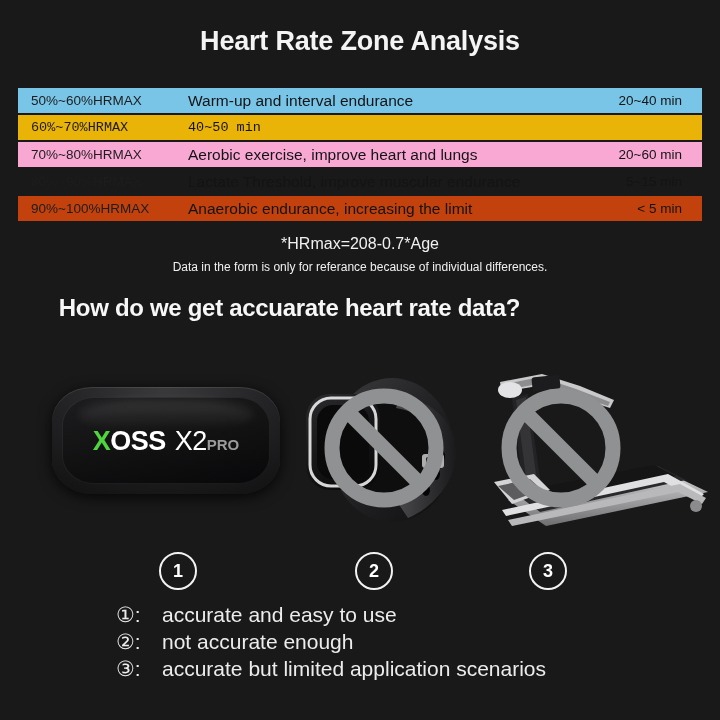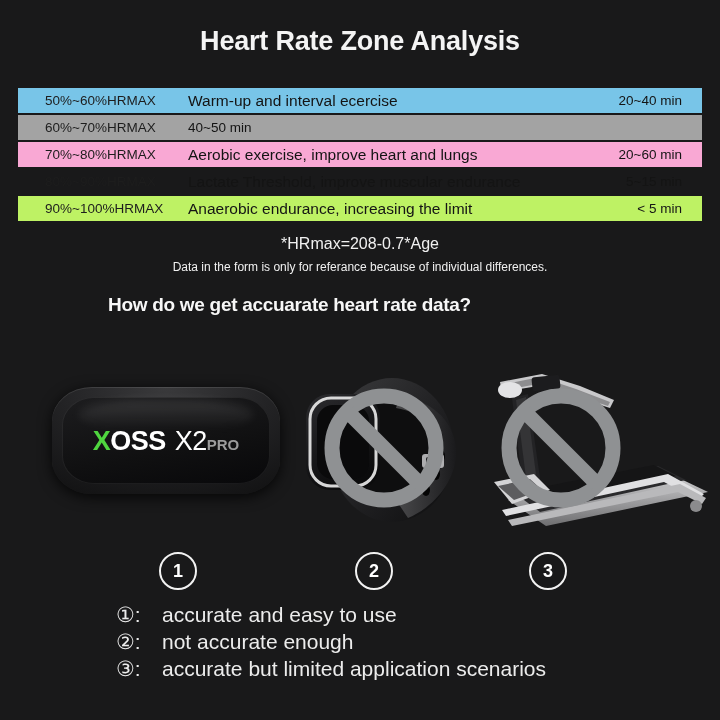--- a/index.html
+++ b/index.html
@@ -23,21 +23,21 @@
 
   
   .zone-table{
     position:absolute;left:18px;top:88px;width:684px;
     border-collapse:separate;border-spacing:0;
     background:#19191a;
   }
   .zone-row{display:flex;align-items:center;height:25px;margin-bottom:2px;}
   .zone-row:last-child{margin-bottom:0;}
   .zone-pct{
-    width:170px;padding-left:27px;box-sizing:border-box;
+    width:170px;padding-left:13px;box-sizing:border-box;
     font-size:13.5px;font-weight:500;color:#1d1d1d;
     white-space:nowrap;
   }
   .zone-desc{
     flex:1;
     font-size:15.5px;color:#141414;
     white-space:nowrap;
   }
   .zone-dur{
     padding-right:20px;
@@ -48,21 +48,21 @@
   
   .note-wrap{
     position:absolute;left:0;top:233px;width:720px;text-align:center;
   }
   .note-1{font-size:16px;color:#f0f0f0;line-height:22px;}
   .note-2{font-size:12px;color:#f0f0f0;line-height:24px;}
 
   
   .question{
     position:absolute;top:294px;left:0;width:579px;text-align:center;
-    font-size:19px;font-weight:bold;color:#f7f7f7;letter-spacing:-0.3px;
+    font-size:24px;font-weight:bold;color:#f7f7f7;letter-spacing:-0.3px;
   }
 
   
   .products{
     position:absolute;top:350px;left:0;width:592px;height:210px;
   }
   .prod{position:absolute;}
 
   
   .sensor{
@@ -131,42 +131,42 @@
 <body style="background: rgb(25, 25, 26);">
 
 <div class="page">
 
   <div class="title">Heart Rate Zone Analysis</div>
 
   <div class="zone-table">
 
     <div class="zone-row" style="background: rgb(120, 197, 232);">
       <div class="zone-pct">50%~60%HRMAX</div>
-      <div class="zone-desc">Warm-up and interval ecercise</div>
+      <div class="zone-desc">Warm-up and interval endurance</div>
       <div class="zone-dur">20~40 min</div>
     </div>
 
-    <div class="zone-row" style="background: #a3a3a3;">
+    <div class="zone-row" style="background: #eab308; font-family: Liberation Mono, monospace;">
       <div class="zone-pct">60%~70%HRMAX</div>
       <div class="zone-dur">40~50 min</div>
     </div>
 
     <div class="zone-row" style="background: #f9a8d4;">
       <div class="zone-pct">70%~80%HRMAX</div>
       <div class="zone-desc">Aerobic exercise, improve heart and lungs</div>
       <div class="zone-dur">20~60 min</div>
     </div>
 
     <div class="zone-row">
       <div class="zone-pct">80%~90%HRMAX</div>
       <div class="zone-desc">Lactate Threshold, improve muscular endurance</div>
       <div class="zone-dur">5~15 min</div>
     </div>
 
-    <div class="zone-row" style="background: #bef264; justify-content: flex-end;">
+    <div class="zone-row" style="background: #c2410c; justify-content: flex-end;">
       <div class="zone-pct">90%~100%HRMAX</div>
       <div class="zone-desc">Anaerobic endurance, increasing the limit</div>
       <div class="zone-dur">&lt; 5 min</div>
     </div>
 
   </div>
 
   <div class="note-wrap">
     <div class="note-1">*HRmax=208-0.7*Age</div>
     <div class="note-2">Data in the form is only for referance because of individual differences.</div>

